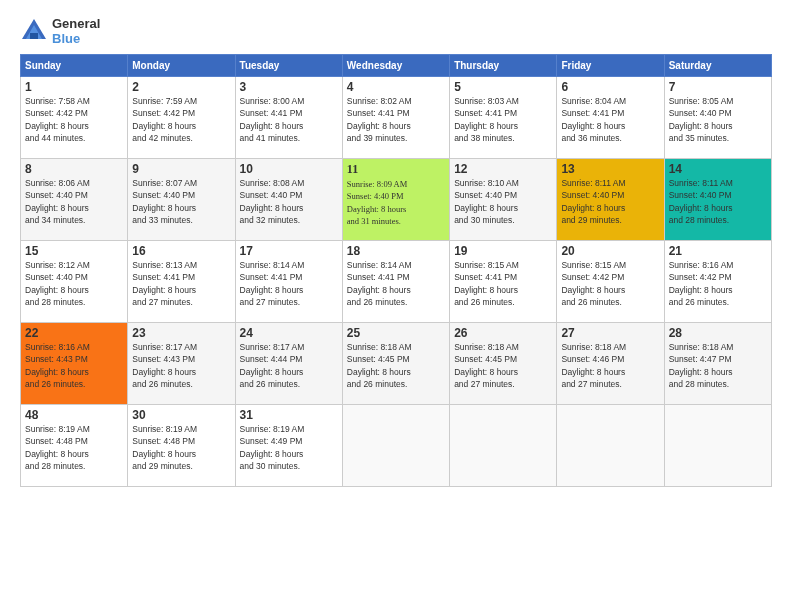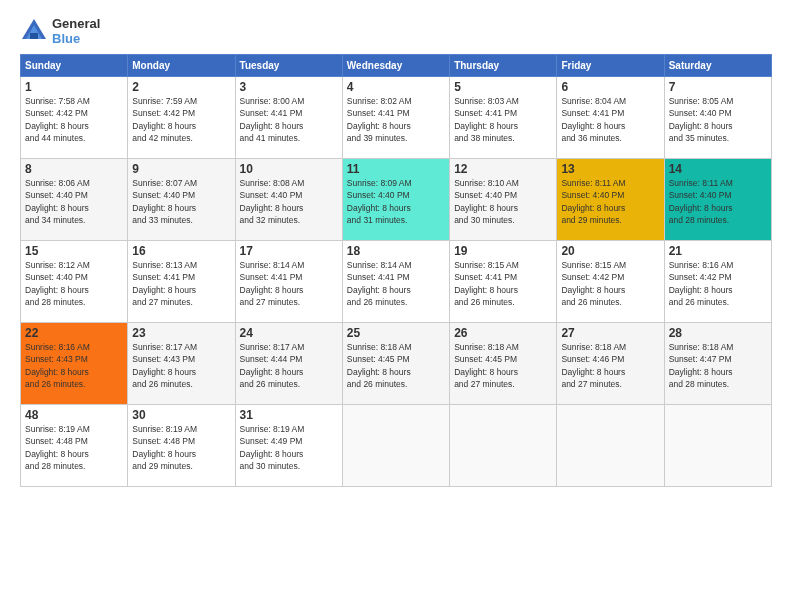--- a/index.html
+++ b/index.html
@@ -187,21 +187,21 @@
 Daylight: 8 hours
 and 33 minutes.</div>
           </td>
           <td style="background: rgb(245, 245, 245);">
             <span class="day-num">10</span>
             <div class="day-info" style="white-space: pre-line;">Sunrise: 8:08 AM
 Sunset: 4:40 PM
 Daylight: 8 hours
 and 32 minutes.</div>
           </td>
-          <td style="background: #5eead4;">
+          <td style="background: #bef264; font-family: Liberation Serif, serif;">
             <span class="day-num">11</span>
             <div class="day-info" style="white-space: pre-line;">Sunrise: 8:09 AM
 Sunset: 4:40 PM
 Daylight: 8 hours
 and 31 minutes.</div>
           </td>
           <td style="background: rgb(245, 245, 245);">
             <span class="day-num">12</span>
             <div class="day-info" style="white-space: pre-line;">Sunrise: 8:10 AM
 Sunset: 4:40 PM

